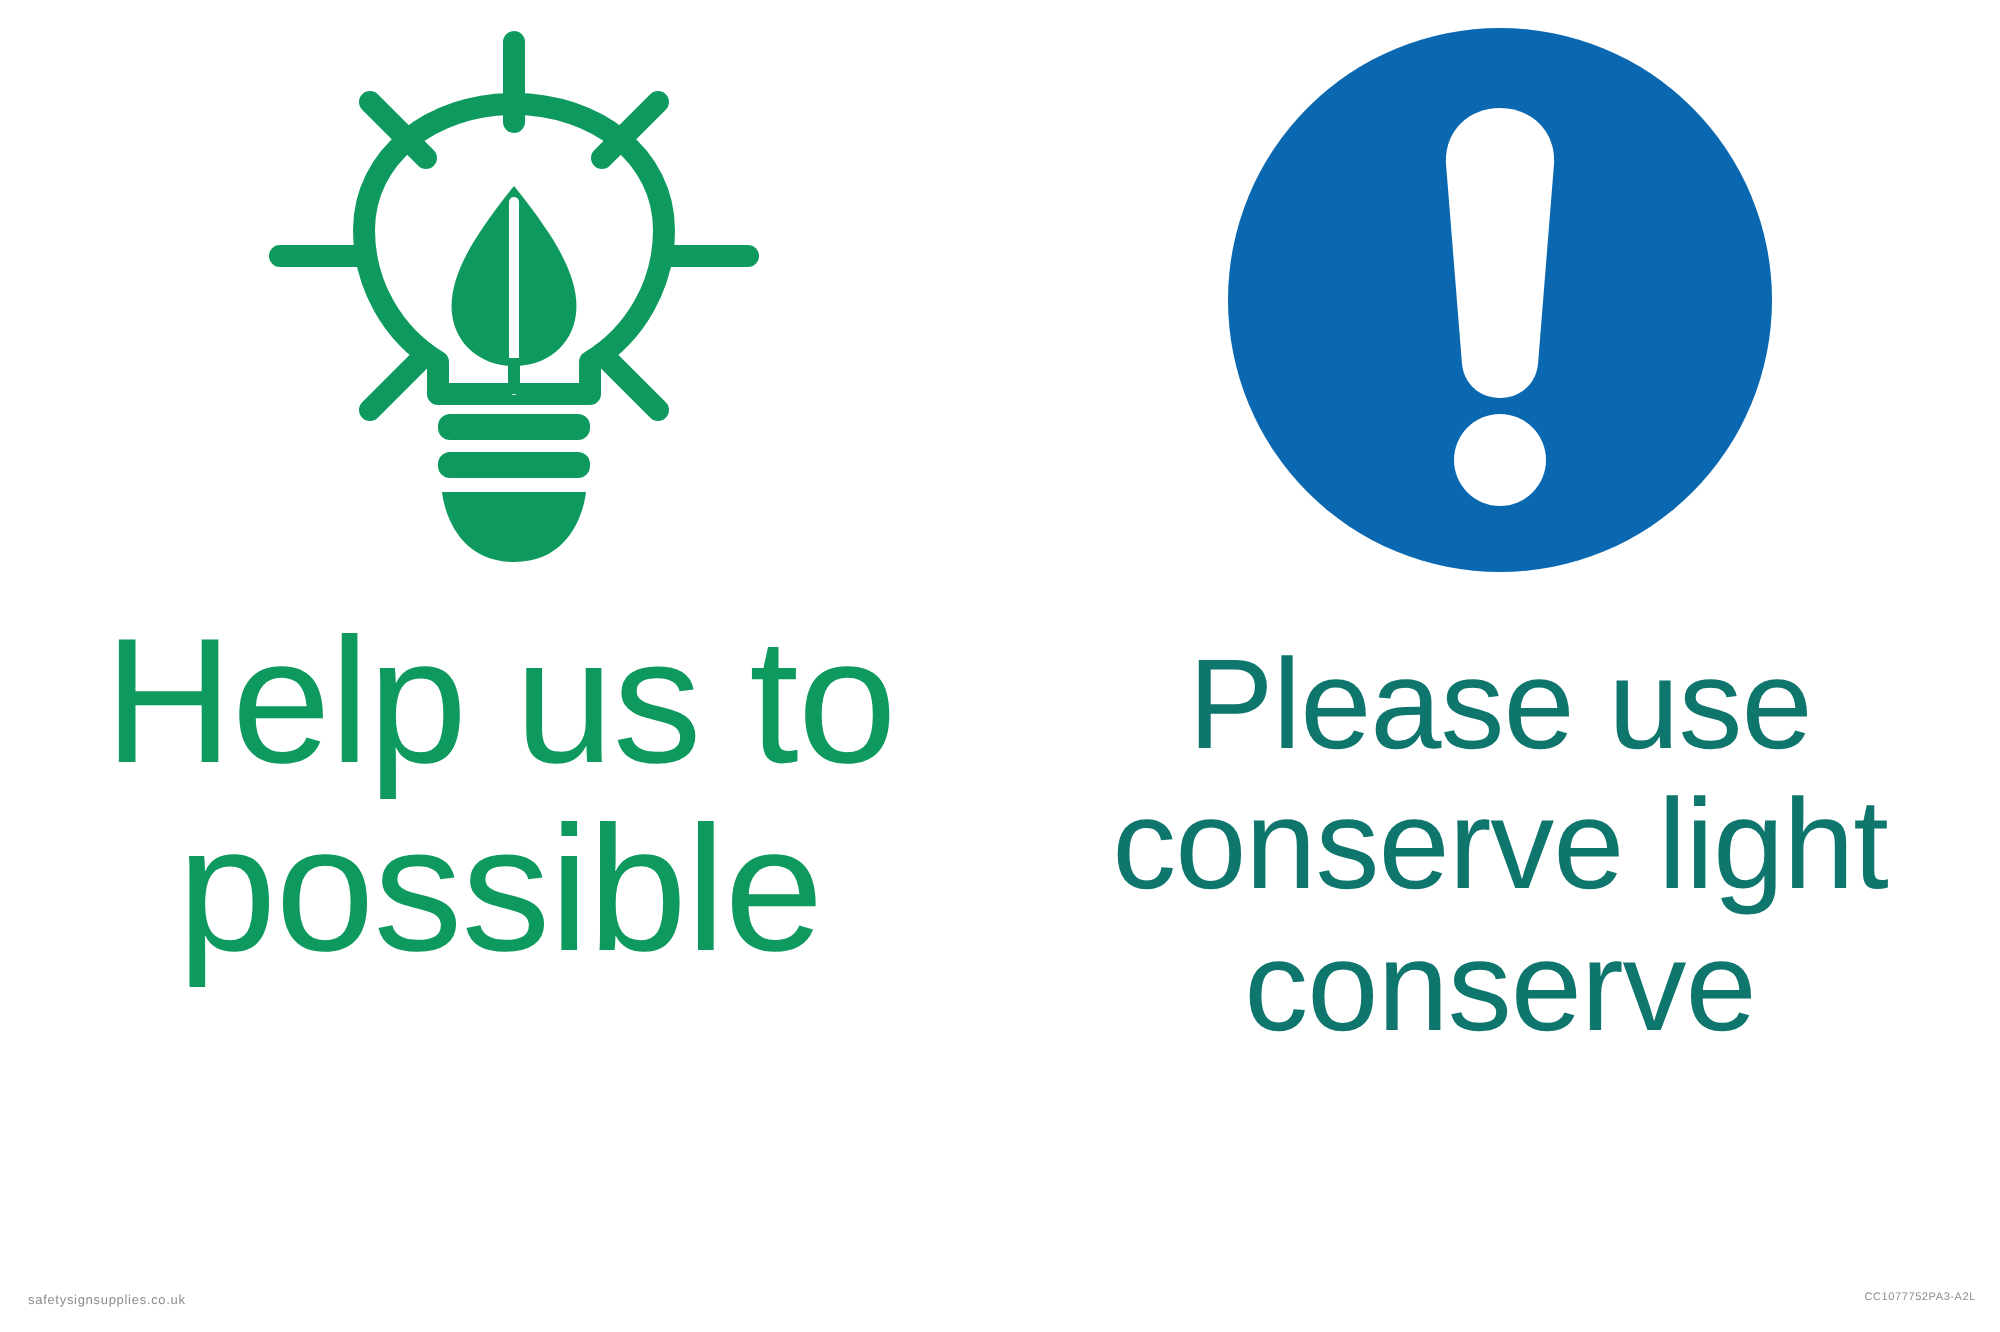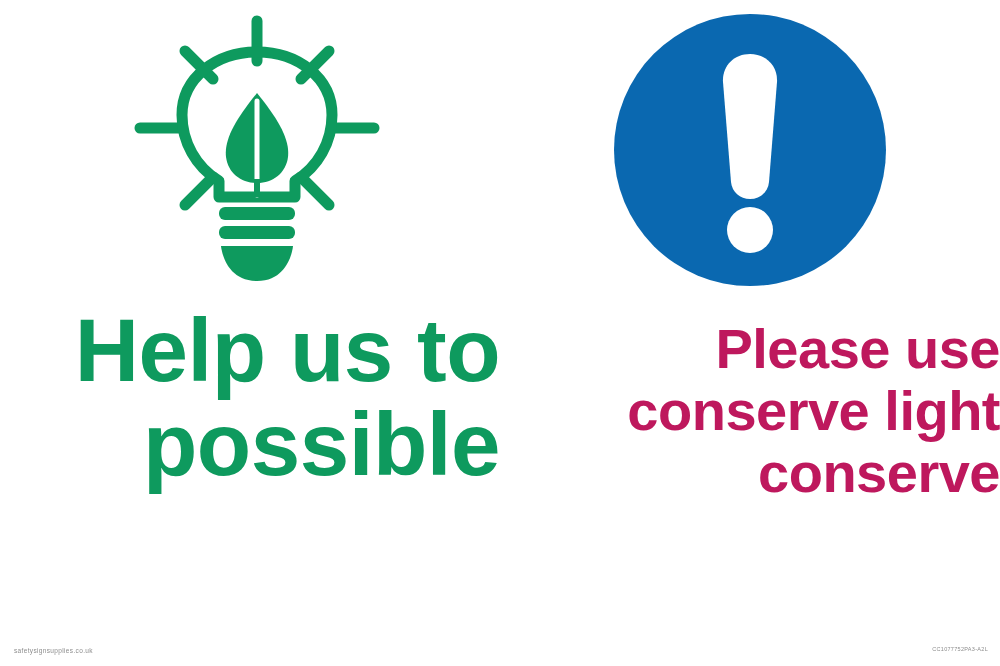--- a/index.html
+++ b/index.html
@@ -50,41 +50,41 @@
   }
   .pictogram.left  { padding-left: 14px; }
   .pictogram.right { padding-left: 0px; }
 
   .bulb-icon { display: block; }
   .mandatory-icon { display: block; }
 
   
   .message {
     width: 100%;
-    text-align: right;
-    font-weight: bold;
+    text-align: center;
+    font-weight: normal;
     line-height: 0.99;
     letter-spacing: -0.5px;
     box-sizing: border-box;
   }
   .message .line {
     display: block;
     white-space: nowrap;
   }
 
   .message.green {
     color: #0E9A5E;
     font-size: 89px;
     padding-top: 6px;
   }
   .message.green .line { margin-bottom: 6px; }
 
   .message.blue {
-    color: #be185d;
-    font-size: 56px;
+    color: #0f766e;
+    font-size: 64px;
     padding-top: 20px;
     line-height: 1.02;
   }
   .message.blue .line { margin-bottom: 5px; }
 
   
   .footer {
     position: absolute;
     left: 0;
     bottom: 0;

